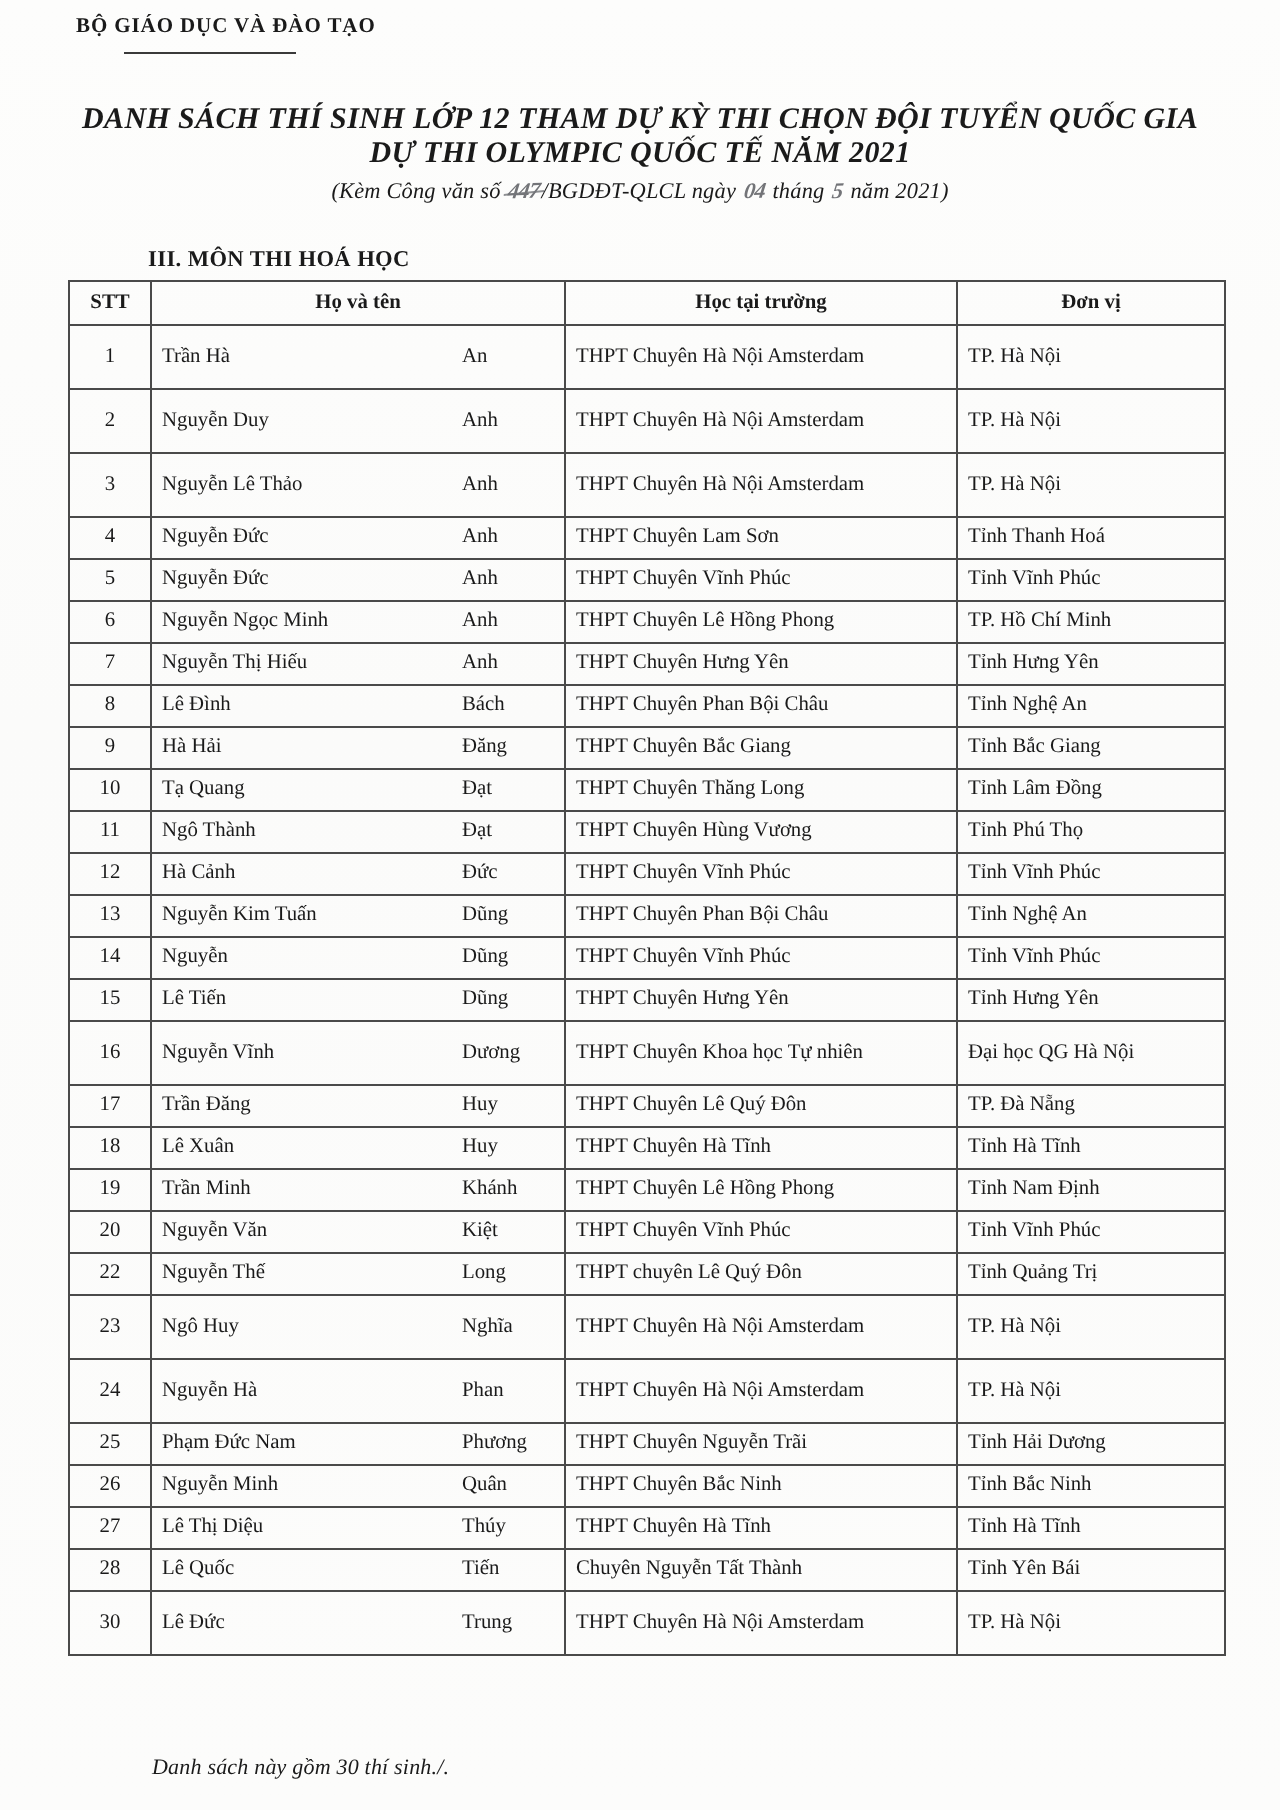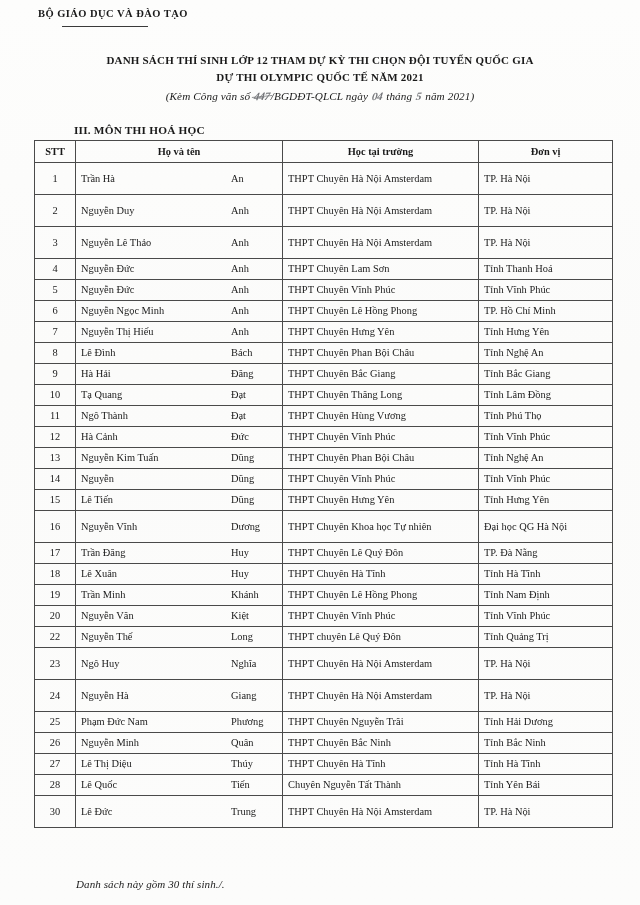--- a/index.html
+++ b/index.html
@@ -29,22 +29,23 @@
   }
   .ministry-rule{
     position:absolute;left:62px;top:26px;
     width:86px;height:1px;background:#3a3a3a;
   }
 
   .title-block{
     position:absolute;left:0;top:52px;width:640px;text-align:center;
   }
   .title-1, .title-2{
-    font-size:11px;font-weight:bold;letter-spacing:.2px;line-height:17px;
+    font-size:15px;font-weight:bold;letter-spacing:.2px;line-height:17px;
     white-space:nowrap;
+    font-style:italic;
   }
   .subtitle{
     margin-top:2px;
     font-size:11.2px;font-style:italic;letter-spacing:.1px;line-height:17px;
     white-space:nowrap;
   }
   .hw{
     font-family:"Liberation Serif", serif;
     font-style:italic;font-weight:bold;
     color:#55575c;
@@ -390,21 +391,21 @@
             </div>
           </td>
           <td class="school">THPT Chuyên Hà Nội Amsterdam</td>
           <td class="unit">TP. Hà Nội</td>
         </tr>
         <tr class="tall">
           <td class="stt">24</td>
           <td class="name">
             <div class="name-row">
               <span class="family">Nguyễn Hà</span>
-              <span class="given">Giang</span>
+              <span class="given">Phan</span>
             </div>
           </td>
           <td class="school">THPT Chuyên Hà Nội Amsterdam</td>
           <td class="unit">TP. Hà Nội</td>
         </tr>
         <tr class="short">
           <td class="stt">25</td>
           <td class="name">
             <div class="name-row">
               <span class="family">Phạm Đức Nam</span>

